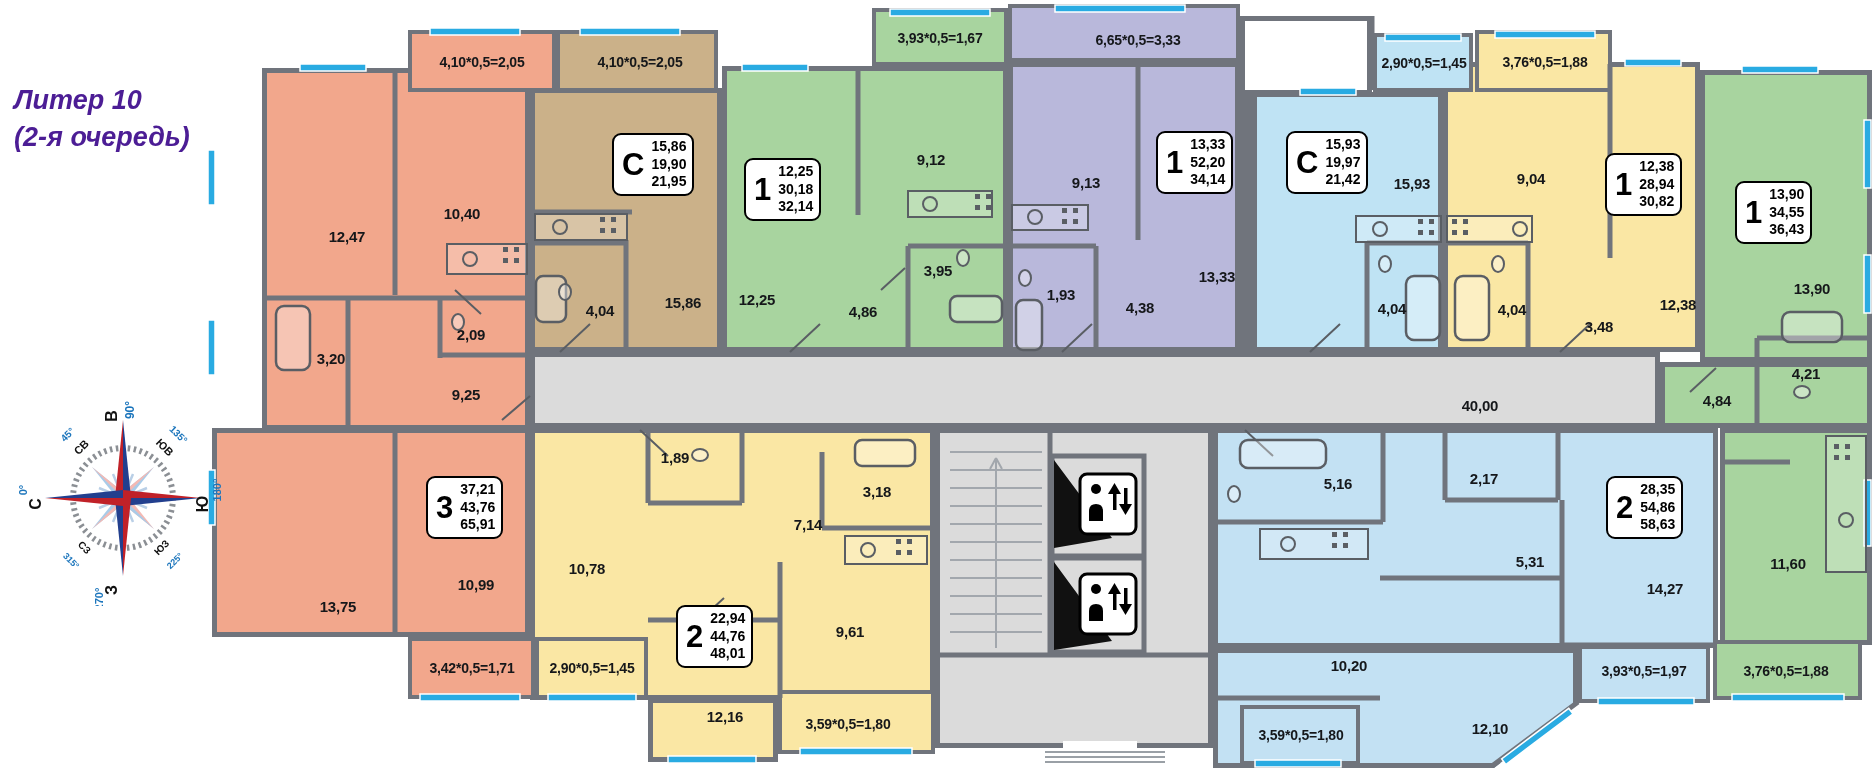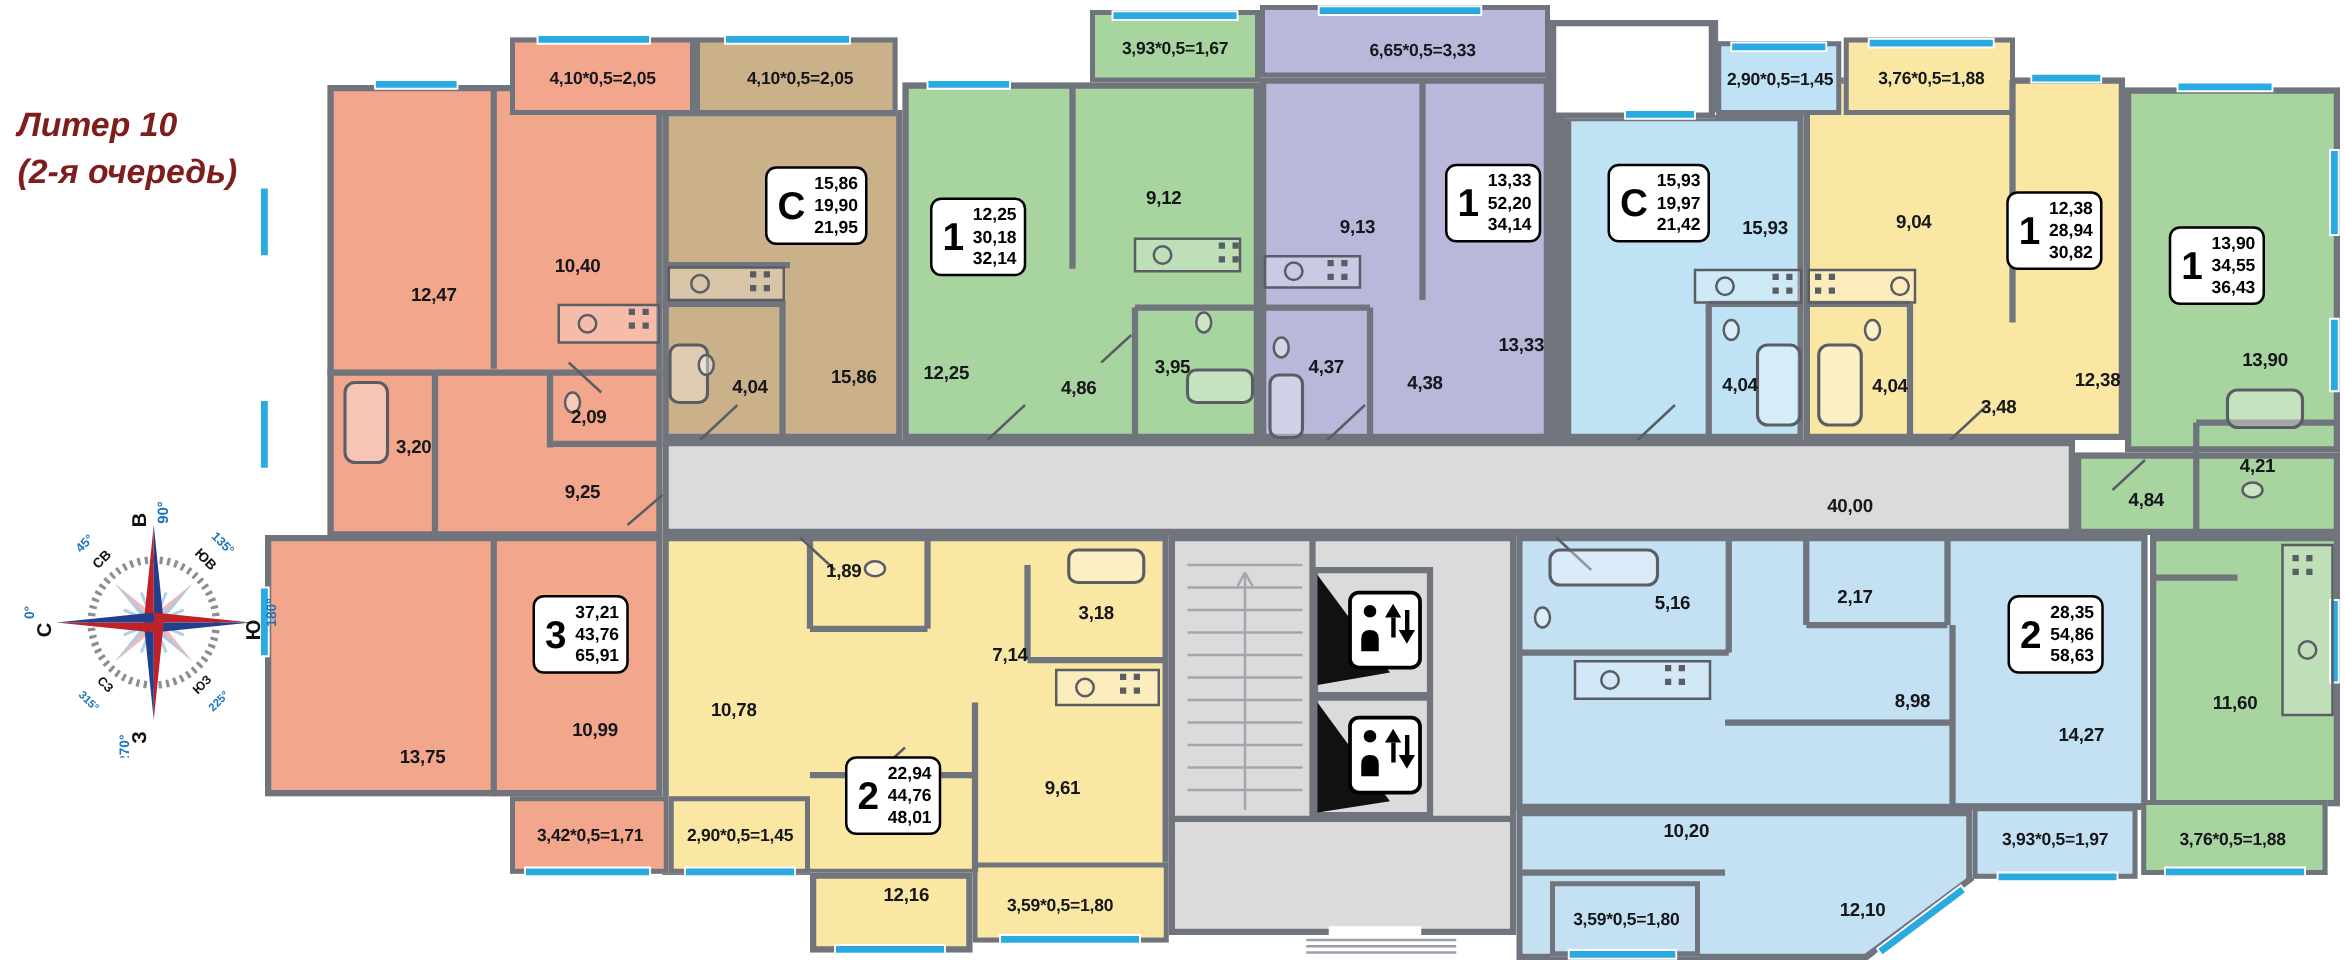--- a/index.html
+++ b/index.html
@@ -1,19 +1,19 @@
 <!DOCTYPE html>
 <html><head>
 <meta charset="utf-8">
 <style>
   html,body{margin:0;padding:0;background:#fff}
   .stage{position:relative;width:1876px;height:768px;background:#fff;overflow:hidden;
          font-family:"Liberation Sans",sans-serif}
   .title{position:absolute;left:14px;top:82px;font:700 italic 27px/1.38 "Liberation Sans",sans-serif;
-         color:#7f1d1d;z-index:7}
+         color:#4c1d95;z-index:7}
   .plan{position:absolute;inset:0}
   .rg{position:absolute;border:5px solid #70747C;box-sizing:border-box;z-index:1}
   .b{border-width:4px;z-index:2}
   .lb{position:absolute;transform:translate(-50%,-50%);font:700 15px/1 "Liberation Sans",sans-serif;
       color:#15171a;white-space:nowrap;letter-spacing:-.2px;z-index:6}
   .blb{font-size:14px}
   .card{position:absolute;display:flex;align-items:center;background:#fff;border:2.5px solid #000;
         border-radius:9px;padding:3px 6px 3px 8px;z-index:6;box-sizing:border-box;min-width:74px}
   .ct{font:800 31px/1 "Liberation Sans",sans-serif;color:#000;margin-right:7px}
   .cv{display:flex;flex-direction:column;font:700 14px/1.25 "Liberation Sans",sans-serif;color:#000}
@@ -194,45 +194,45 @@
     <div class="lb" style="left:462px;top:213px">10,40</div>
     <div class="lb" style="left:471px;top:334px">2,09</div>
     <div class="lb" style="left:331px;top:358px">3,20</div>
     <div class="lb" style="left:466px;top:394px">9,25</div>
     <div class="lb" style="left:476px;top:584px">10,99</div>
     <div class="lb" style="left:338px;top:606px">13,75</div>
     <div class="lb" style="left:683px;top:302px">15,86</div>
     <div class="lb" style="left:600px;top:310px">4,04</div>
     <div class="lb" style="left:757px;top:299px">12,25</div>
     <div class="lb" style="left:931px;top:159px">9,12</div>
-    <div class="lb" style="left:938px;top:294px">3,95</div>
+    <div class="lb" style="left:938px;top:270px">3,95</div>
     <div class="lb" style="left:863px;top:311px">4,86</div>
     <div class="lb" style="left:1217px;top:276px">13,33</div>
     <div class="lb" style="left:1086px;top:182px">9,13</div>
-    <div class="lb" style="left:1061px;top:294px">4,37</div>
+    <div class="lb" style="left:1061px;top:294px">1,93</div>
     <div class="lb" style="left:1140px;top:307px">4,38</div>
     <div class="lb" style="left:1412px;top:183px">15,93</div>
     <div class="lb" style="left:1392px;top:308px">4,04</div>
     <div class="lb" style="left:1678px;top:304px">12,38</div>
     <div class="lb" style="left:1531px;top:178px">9,04</div>
     <div class="lb" style="left:1512px;top:309px">4,04</div>
     <div class="lb" style="left:1599px;top:326px">3,48</div>
     <div class="lb" style="left:1812px;top:288px">13,90</div>
     <div class="lb" style="left:1806px;top:373px">4,21</div>
     <div class="lb" style="left:1717px;top:400px">4,84</div>
     <div class="lb" style="left:1788px;top:563px">11,60</div>
     <div class="lb" style="left:587px;top:568px">10,78</div>
     <div class="lb" style="left:675px;top:457px">1,89</div>
     <div class="lb" style="left:877px;top:491px">3,18</div>
     <div class="lb" style="left:808px;top:524px">7,14</div>
     <div class="lb" style="left:850px;top:631px">9,61</div>
     <div class="lb" style="left:725px;top:716px">12,16</div>
     <div class="lb" style="left:1338px;top:483px">5,16</div>
     <div class="lb" style="left:1484px;top:478px">2,17</div>
-    <div class="lb" style="left:1530px;top:561px">8,98</div>
+    <div class="lb" style="left:1530px;top:561px">5,31</div>
     <div class="lb" style="left:1665px;top:588px">14,27</div>
     <div class="lb" style="left:1349px;top:665px">10,20</div>
     <div class="lb" style="left:1490px;top:728px">12,10</div>
     <div class="lb" style="left:1480px;top:405px">40,00</div>
 
     <div class="lb blb" style="left:482px;top:62px">4,10*0,5=2,05</div>
     <div class="lb blb" style="left:640px;top:62px">4,10*0,5=2,05</div>
     <div class="lb blb" style="left:940px;top:38px">3,93*0,5=1,67</div>
     <div class="lb blb" style="left:1138px;top:40px">6,65*0,5=3,33</div>
     <div class="lb blb" style="left:1424px;top:63px">2,90*0,5=1,45</div>

